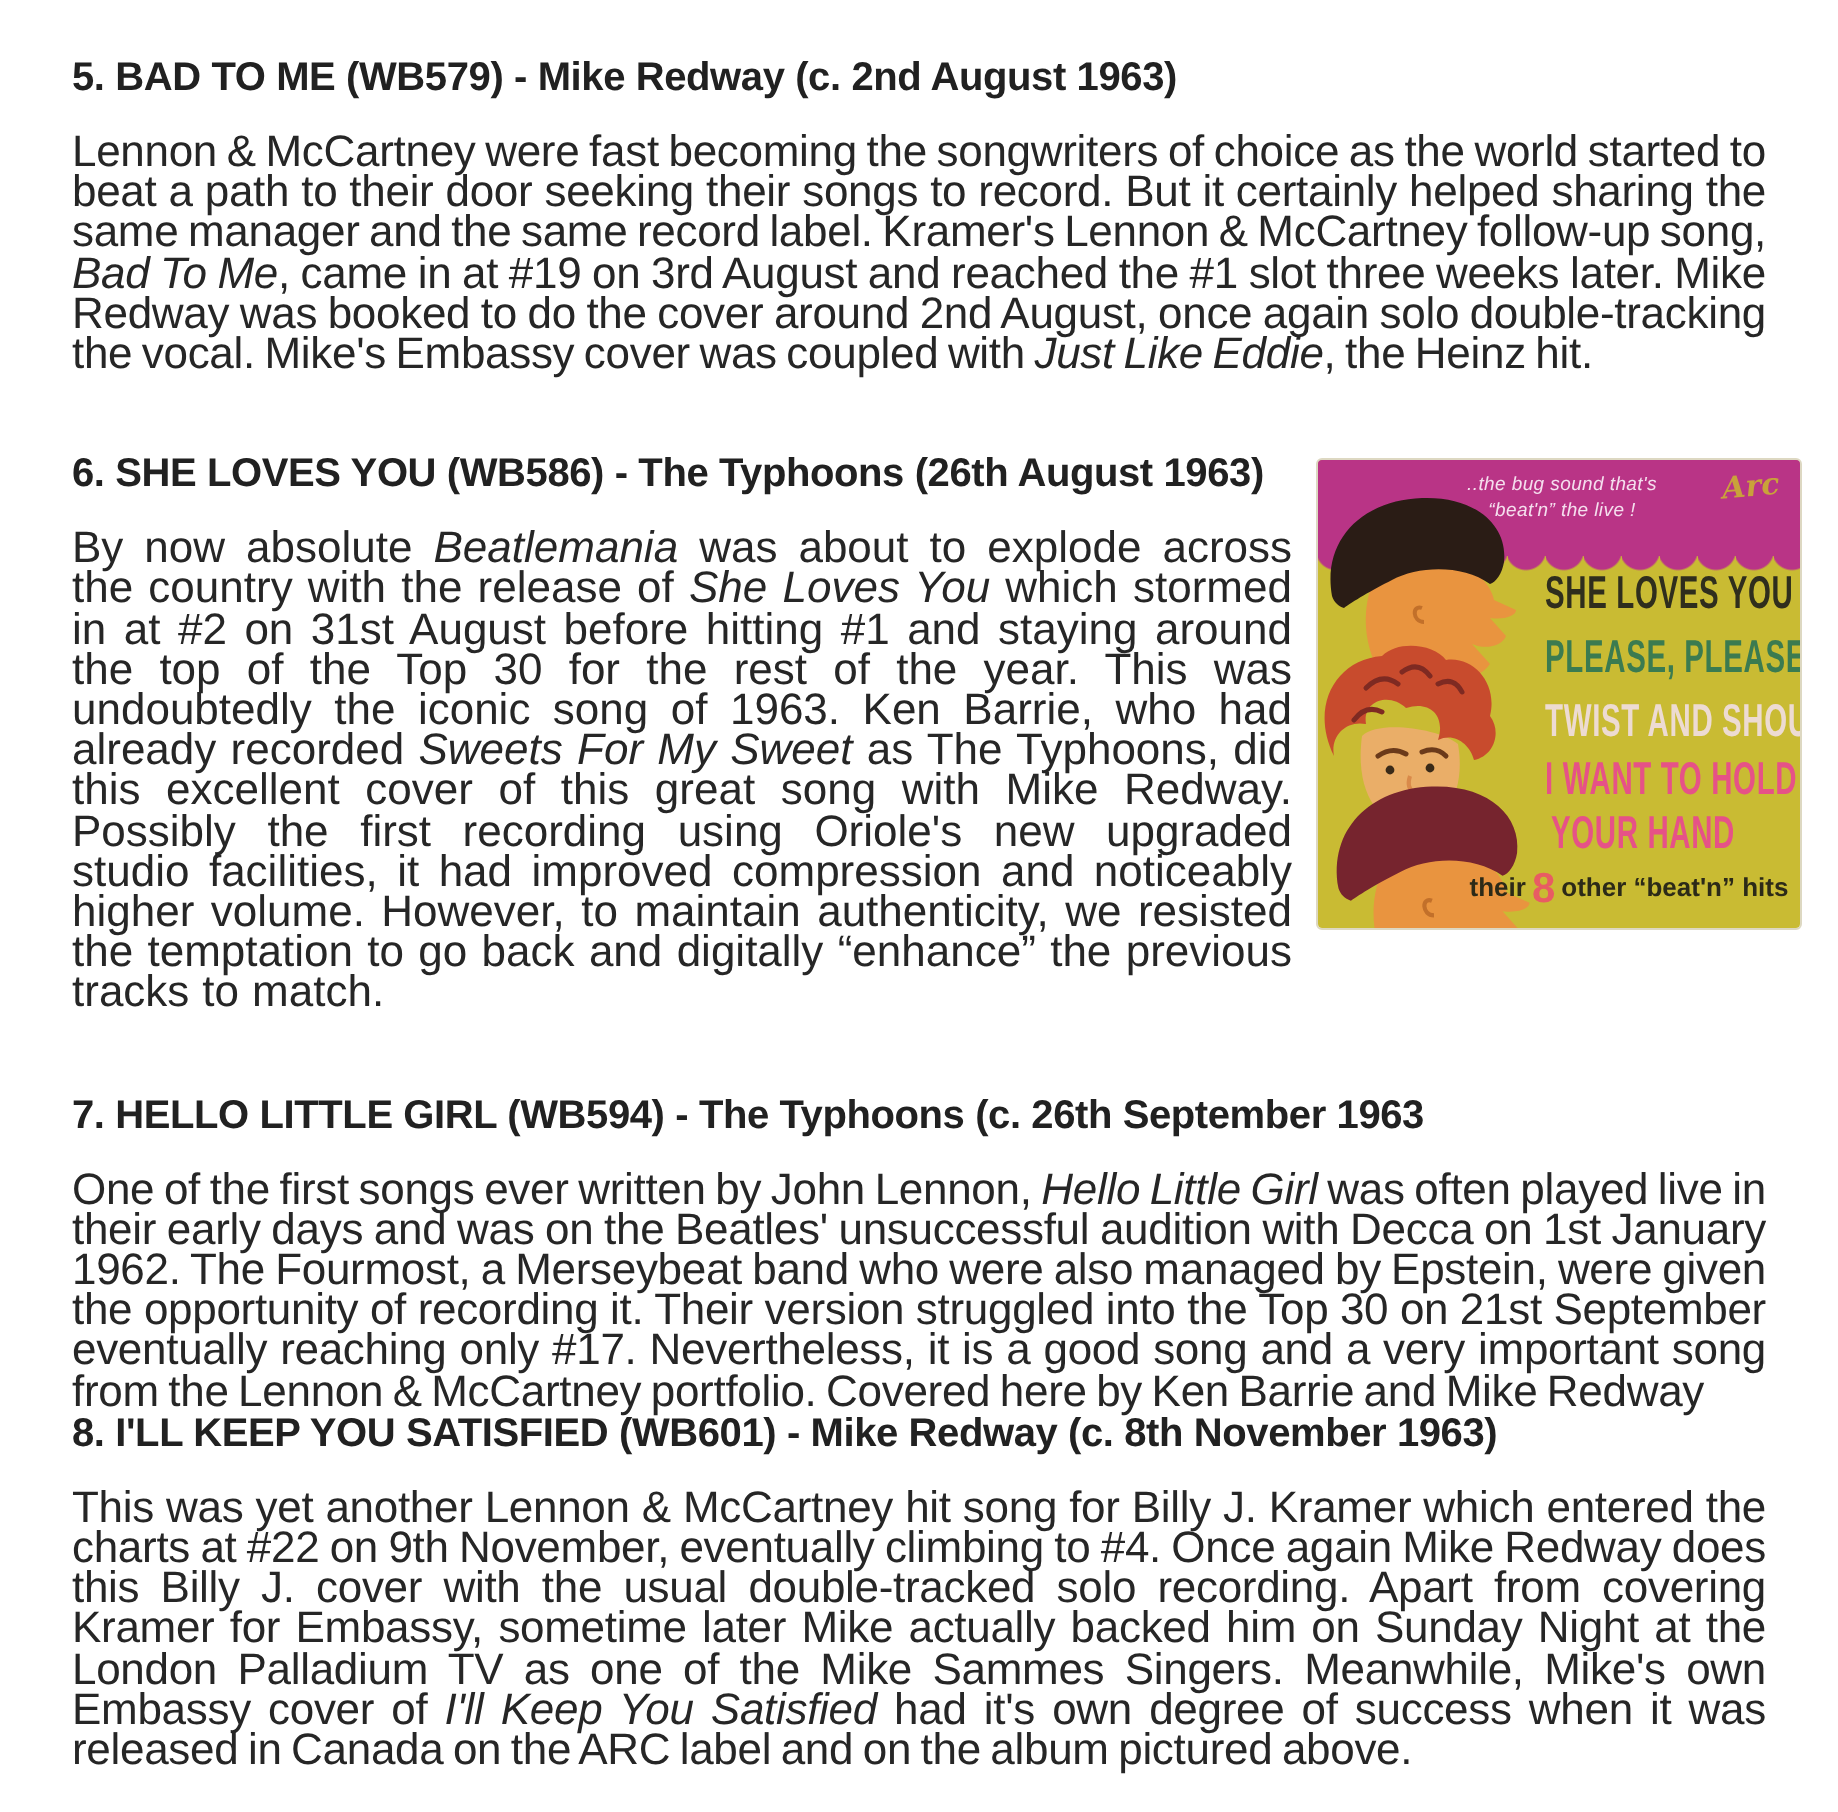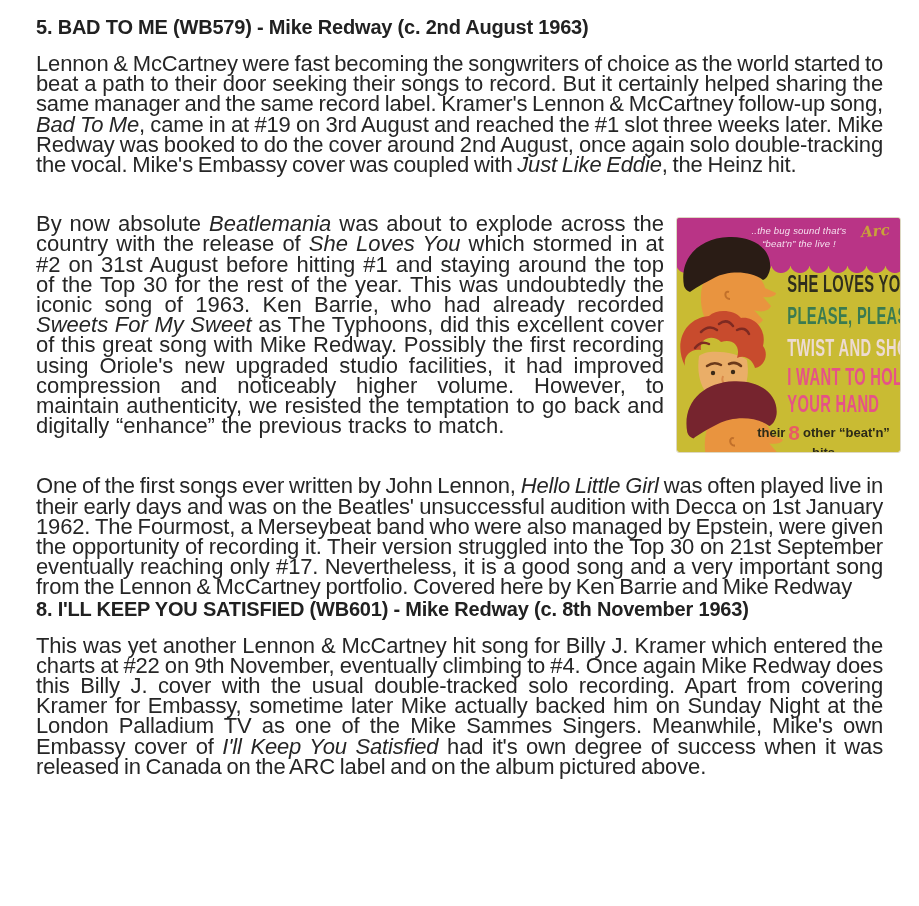--- a/index.html
+++ b/index.html
@@ -1,37 +1,37 @@
 <!DOCTYPE html>
 <html><head>
 <meta charset="utf-8">
 <style>
   html,body{margin:0;padding:0;background:#ffffff;}
   .page{
     position:relative;width:919px;height:906px;box-sizing:border-box;
-    background:#ffffff;padding:16px 36px 0 36px;overflow:hidden;
+    background:#ffffff;padding:28px 36px 0 36px;overflow:hidden;
     font-family:"Liberation Sans",sans-serif;color:#2a2a2a;
   }
   .heading{
     font-size:20px;line-height:22px;font-weight:bold;margin:0;
     color:#212121;letter-spacing:-0.2px;
   }
   .body{
     font-size:22px;line-height:20.2px;text-align:justify;
     margin:16px 0 0 0;letter-spacing:-0.15px;word-spacing:-1.2px;color:#262626;
   }
   .body .it{font-style:italic;}
   #s6{margin-top:39px;}
   #s6 .body{letter-spacing:0;word-spacing:0.4px;}
   #s7{margin-top:40px;clear:both;}
   #s8{}
 
   
   .cover{
-    float:right;width:223px;height:234px;margin:4px -17px 8px 13px;
+    float:right;width:241px;height:234px;margin:4px -17px 8px 13px;
     position:relative;overflow:hidden;background:#c9bb33;
     outline:1px solid #ddd8c2;border-radius:2px;
   }
   .band{position:absolute;top:0;left:0;right:0;height:48px;background:#b93486;}
   .scallops{
     position:absolute;top:48px;left:0;right:0;height:11px;
     background-image:radial-gradient(circle at 9px -3px,#b93486 9.5px,rgba(185,52,134,0) 10.5px);
     background-size:19px 11px;background-repeat:repeat-x;
   }
   .tagline{
@@ -107,24 +107,26 @@
         <div class="t-line t1">SHE LOVES YOU</div>
         <div class="t-line t2">PLEASE, PLEASE ME</div>
         <div class="t-line t3">TWIST AND SHOUT</div>
         <div class="t-line t4 tight">I WANT TO HOLD</div>
         <div class="t-line t5 tight">YOUR HAND</div>
       </div>
 
       <div class="plus-line"><span>their</span><span class="eight">8</span><span>other “beat'n” hits</span></div>
     </div>
 
+    <h2 class="heading">6. SHE LOVES YOU (WB586) - The Typhoons (26th August 1963)</h2>
     <p class="body"><span>By now absolute </span><span class="it">Beatlemania</span><span> was about to explode across the country with the release of </span><span class="it">She Loves You</span><span> which stormed in at #2 on 31st August before hitting #1 and staying around the top of the Top 30 for the rest of the year. This was undoubtedly the iconic song of 1963. Ken Barrie, who had already recorded </span><span class="it">Sweets For My Sweet</span><span> as The Typhoons, did this excellent cover of this great song with Mike Redway.  Possibly the first recording using Oriole's new upgraded studio facilities, it had improved compression and noticeably higher volume.  However, to maintain authenticity, we resisted the temptation to go back and digitally “enhance” the previous tracks to match.</span></p>
   </section>
 
   <section id="s7">
+    <h2 class="heading">7. HELLO LITTLE GIRL (WB594) - The Typhoons (c. 26th September 1963</h2>
     <p class="body"><span>One of the first songs ever written by John Lennon, </span><span class="it">Hello Little Girl</span><span> was often played live in their early days and was on the Beatles' unsuccessful audition with Decca on 1st January 1962.  The Fourmost, a Merseybeat band who were also managed by Epstein, were given the opportunity of recording it.  Their version struggled into the Top 30 on 21st September eventually reaching only #17.  Nevertheless, it is a good song and a very important song from the Lennon &amp; McCartney portfolio.  Covered here by Ken Barrie and Mike Redway</span></p>
   </section>
 
   <section id="s8">
     <h2 class="heading">8. I'LL KEEP YOU SATISFIED (WB601)  - Mike Redway (c. 8th November 1963)</h2>
     <p class="body"><span>This was yet another Lennon &amp; McCartney hit song for Billy J. Kramer which entered the charts at #22 on 9th November, eventually climbing to #4.  Once again Mike Redway does this Billy J. cover with the usual double-tracked solo recording. Apart from covering Kramer for Embassy, sometime later Mike actually backed him on Sunday Night at the London Palladium TV as one of the Mike Sammes Singers.  Meanwhile, Mike's own Embassy cover of </span><span class="it">I'll Keep You Satisfied</span><span> had it's own degree of success when it was released in Canada on the ARC label and on the album pictured above.</span></p>
   </section>
 
   <div class="clear"></div>
 </div>

